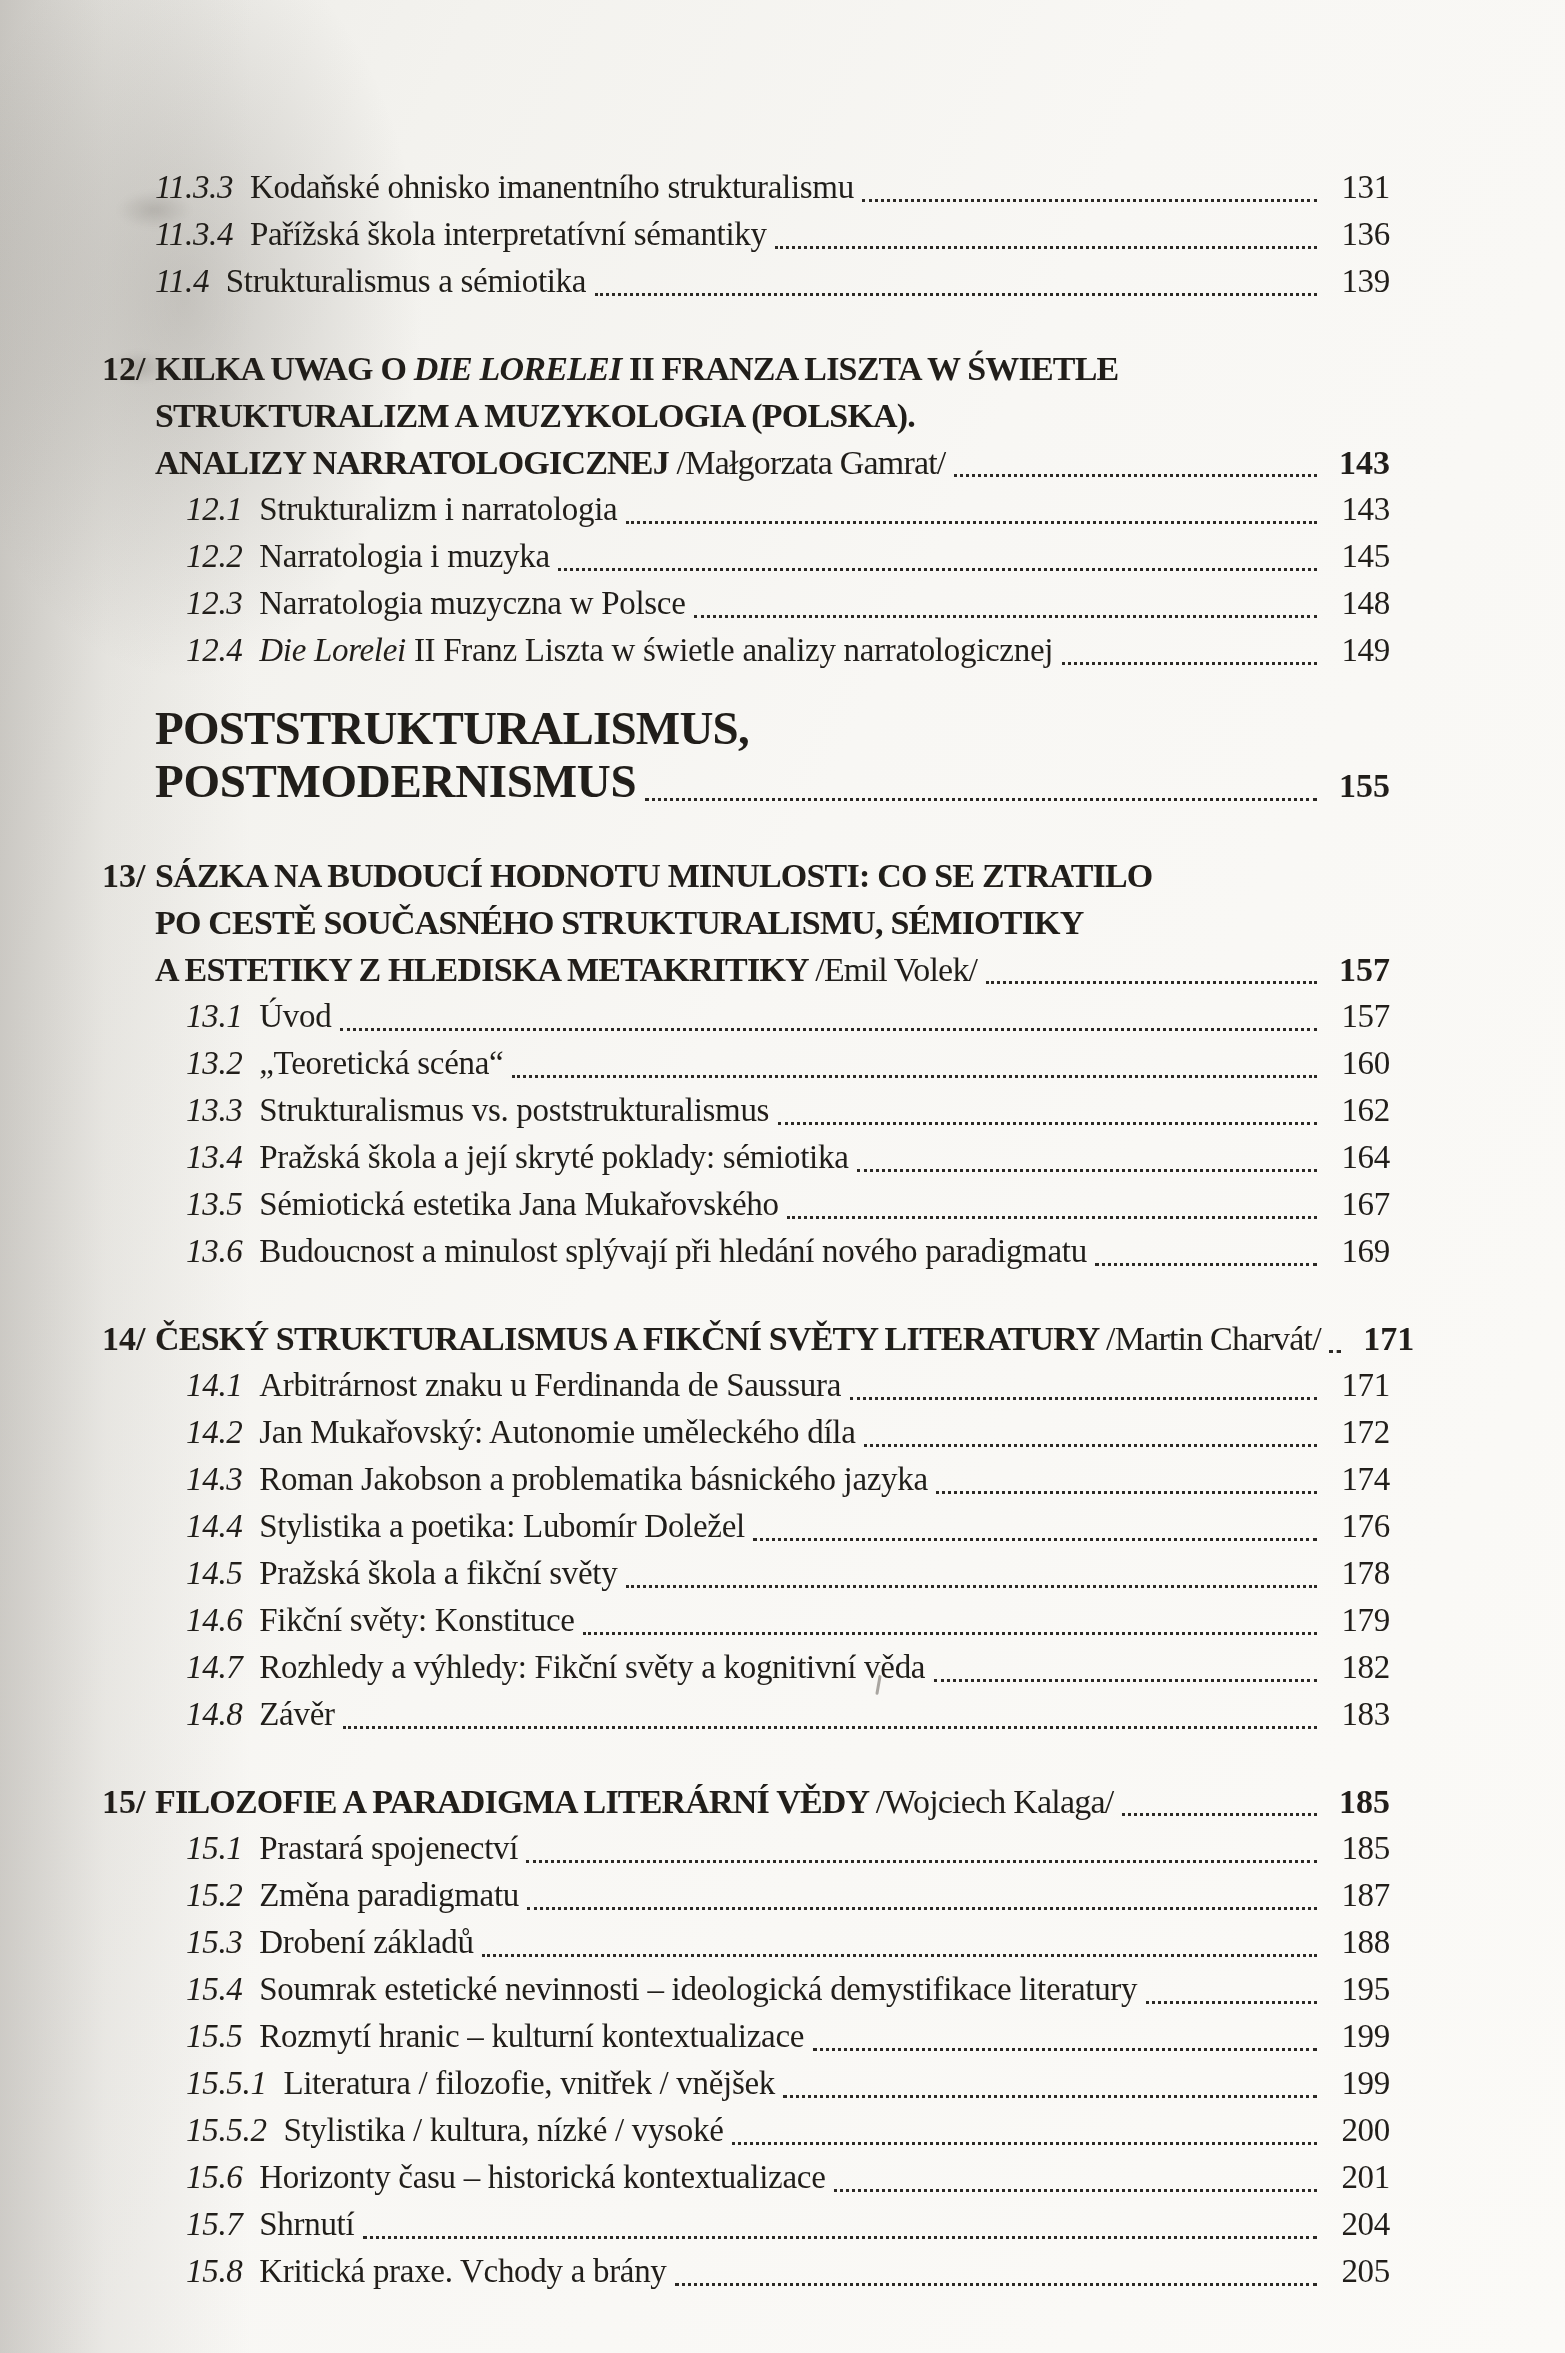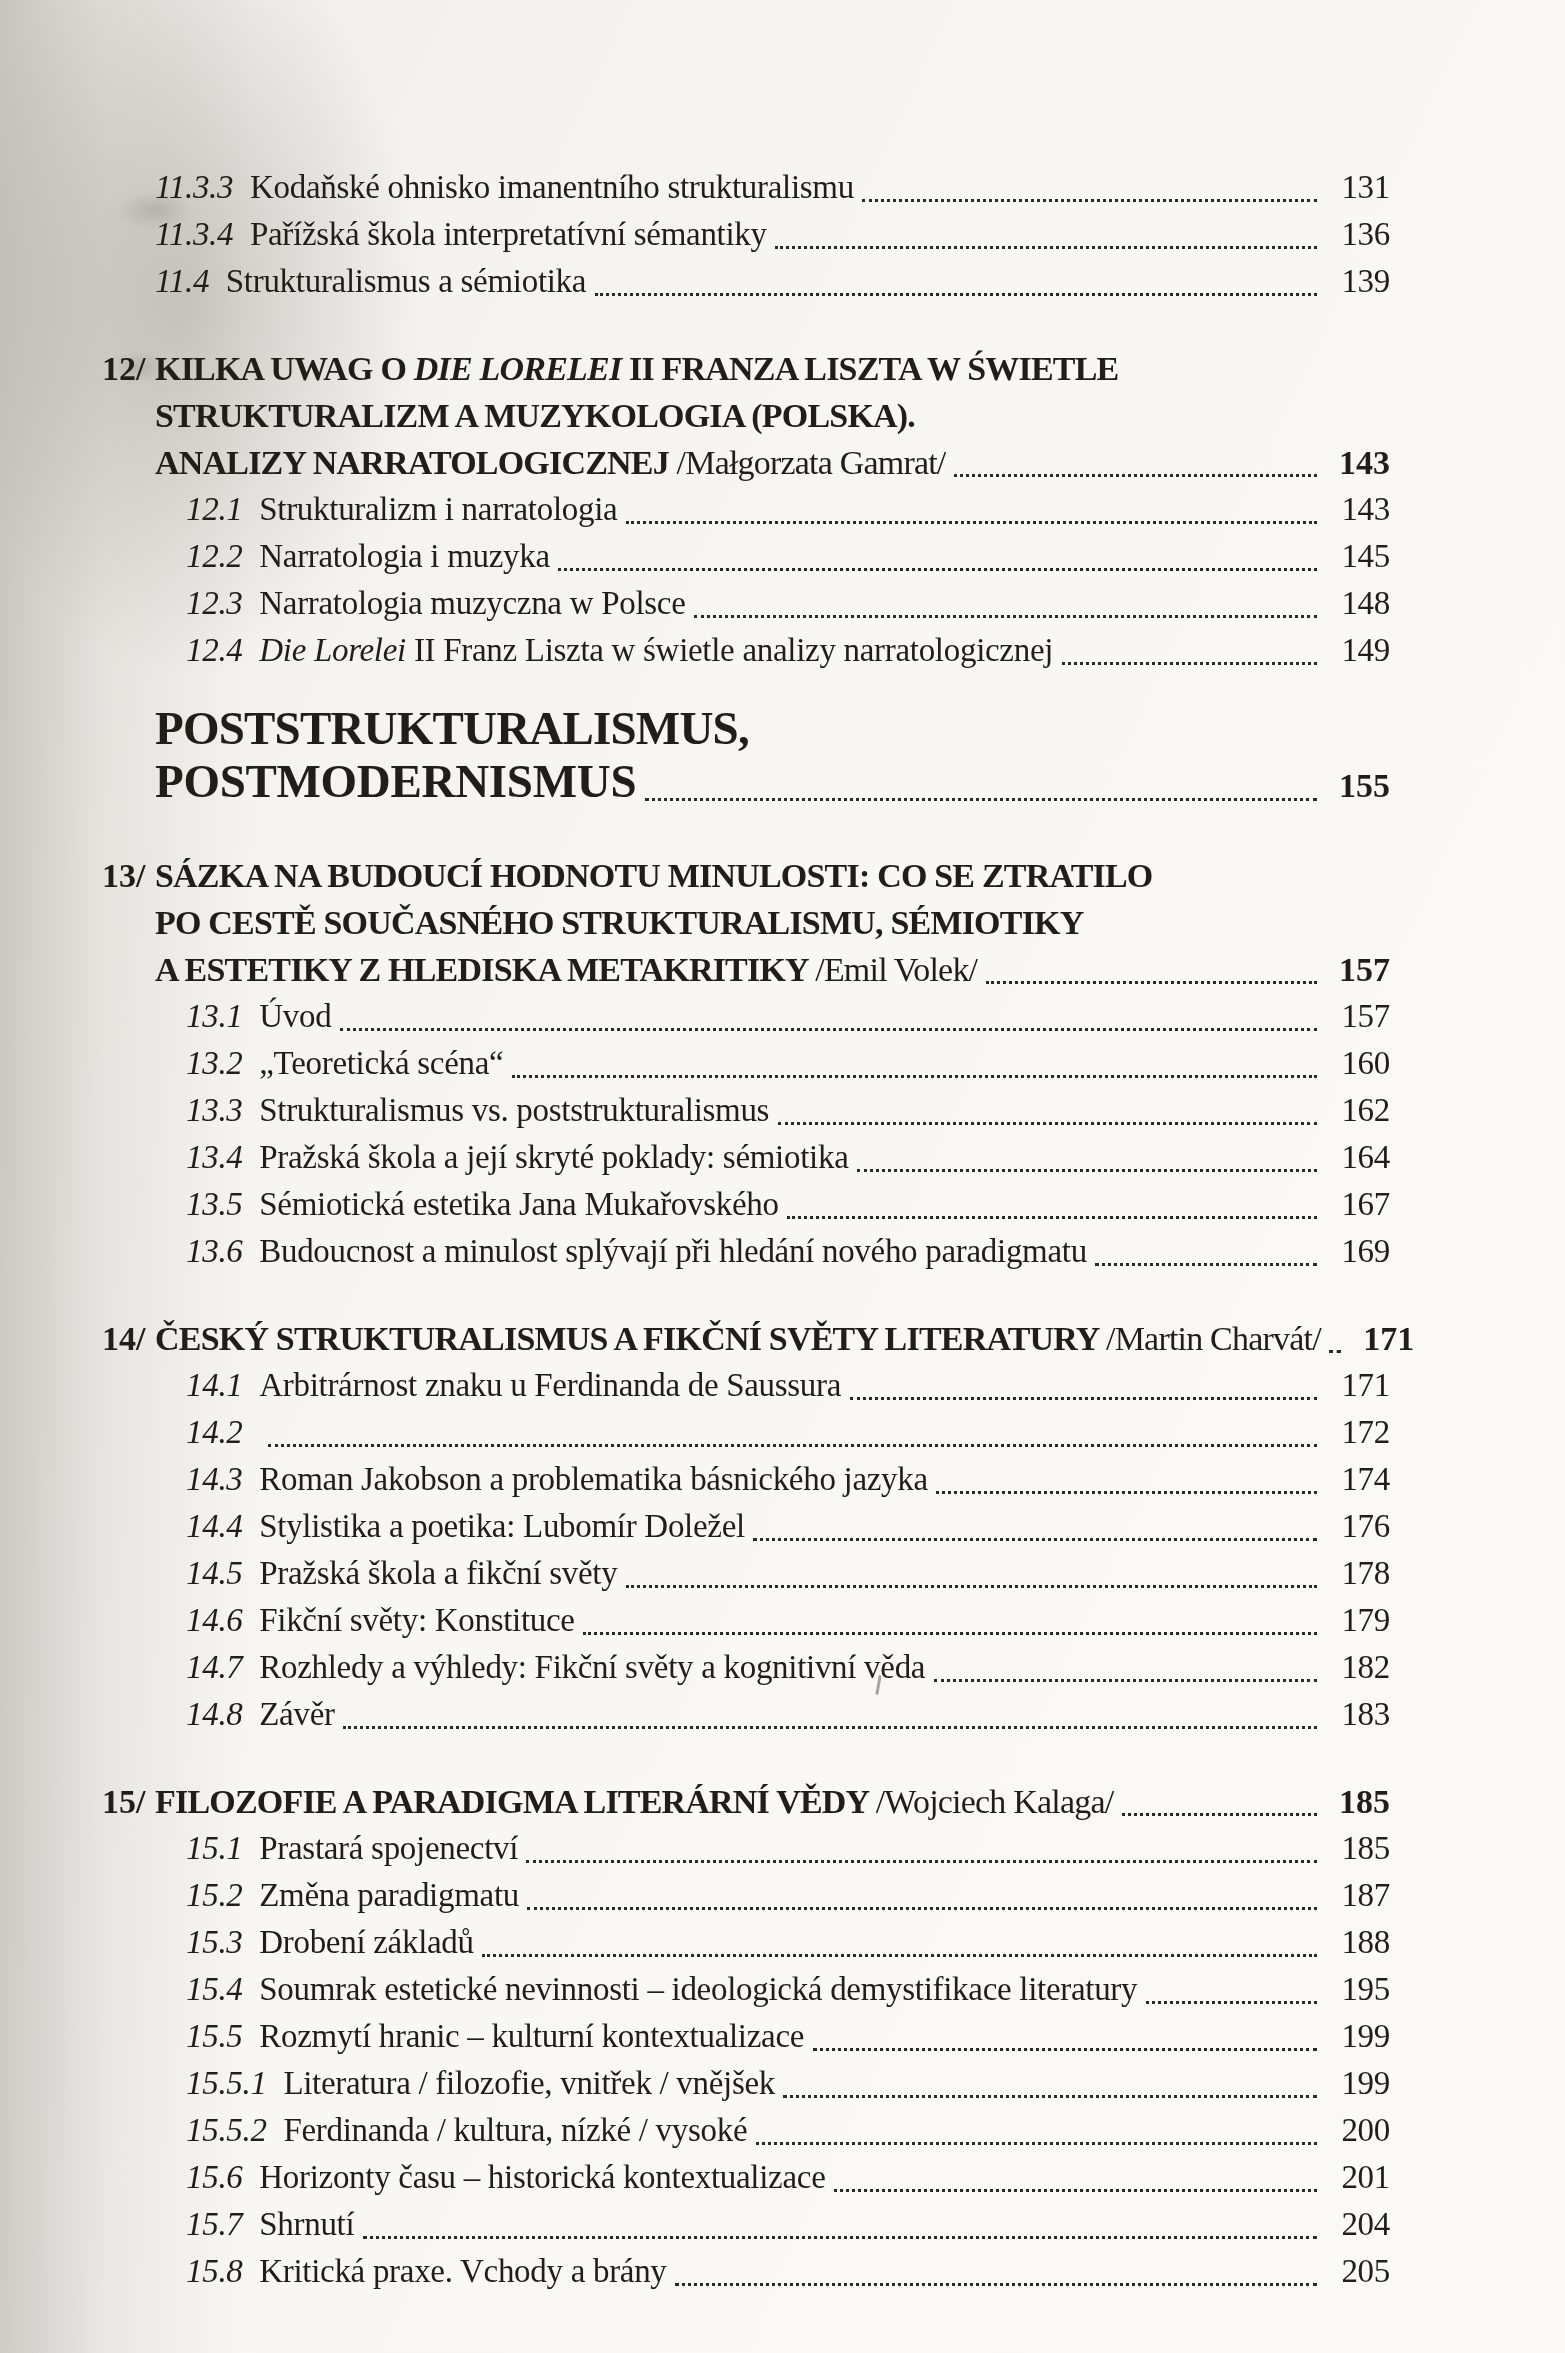--- a/index.html
+++ b/index.html
@@ -172,20 +172,21 @@
         <span class="pagenum">171</span>
       </div>
       <div class="row sub">
         <span class="num">14.1</span>
         <span class="title"><span>Arbitrárnost znaku u Ferdinanda de Saussura</span></span>
         <span class="leader"></span>
         <span class="pagenum">171</span>
       </div>
       <div class="row sub">
         <span class="num">14.2</span>
+        <span class="title"><span>Jan Mukařovský: Autonomie uměleckého díla</span></span>
         <span class="leader"></span>
         <span class="pagenum">172</span>
       </div>
       <div class="row sub">
         <span class="num">14.3</span>
         <span class="title"><span>Roman Jakobson a problematika básnického jazyka</span></span>
         <span class="leader"></span>
         <span class="pagenum">174</span>
       </div>
       <div class="row sub">
@@ -257,21 +258,21 @@
         <span class="pagenum">199</span>
       </div>
       <div class="row sub">
         <span class="num">15.5.1</span>
         <span class="title"><span>Literatura / filozofie, vnitřek / vnějšek</span></span>
         <span class="leader"></span>
         <span class="pagenum">199</span>
       </div>
       <div class="row sub">
         <span class="num">15.5.2</span>
-        <span class="title"><span>Ferdinanda / kultura, nízké / vysoké</span></span>
+        <span class="title"><span>Stylistika / kultura, nízké / vysoké</span></span>
         <span class="leader"></span>
         <span class="pagenum">200</span>
       </div>
       <div class="row sub">
         <span class="num">15.6</span>
         <span class="title"><span>Horizonty času – historická kontextualizace</span></span>
         <span class="leader"></span>
         <span class="pagenum">201</span>
       </div>
       <div class="row sub">

